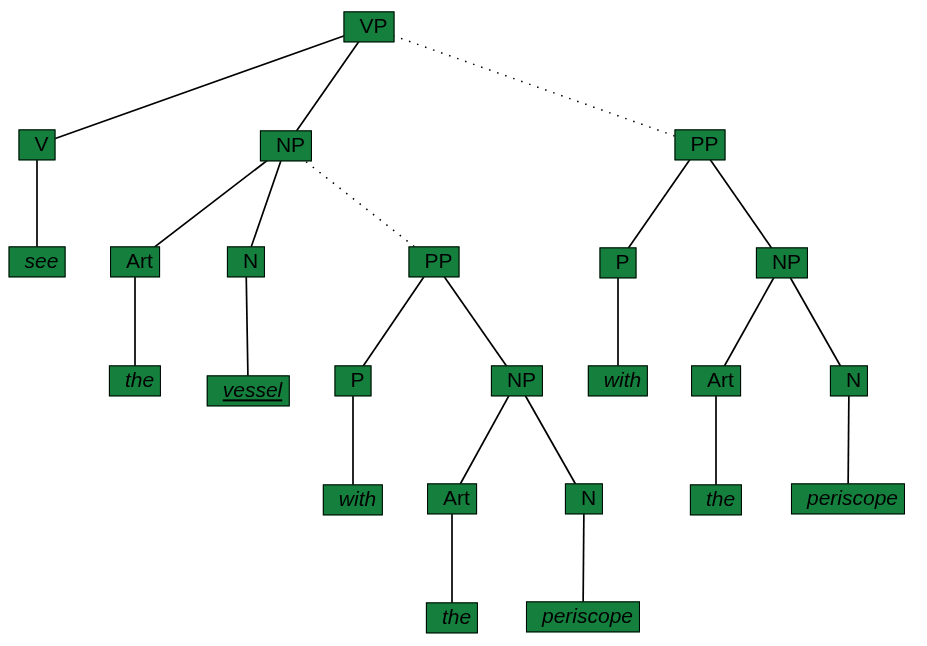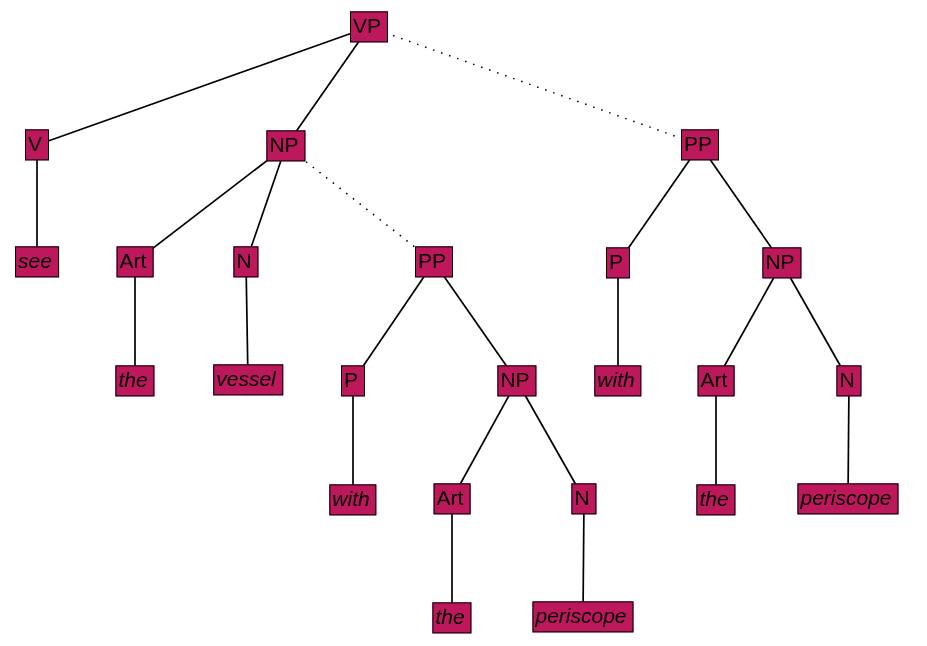--- a/index.html
+++ b/index.html
@@ -18,23 +18,23 @@
   #edge-layer {
     position: absolute;
     left: 0;
     top: 0;
     width: 927px;
     height: 646px;
   }
   .node {
     position: absolute;
     transform: translate(-50%, -50%);
-    background: #be185d;
+    background: #15803d;
     border: 1.8px solid #000000;
-    padding: 1px 6px 2px 2px;
+    padding: 1px 6px 2px 15px;
     font-size: 21px;
     line-height: 1.25;
     color: #000000;
     white-space: nowrap;
     text-align: center;
   }
   .node.terminal {
     font-style: italic;
   }
   .edge-solid {
@@ -82,21 +82,21 @@
       <div class="node nonterminal" style="left: 37px; top: 145px;">V</div>
       <div class="node nonterminal" style="left: 286px; top: 146px;">NP</div>
       <div class="node nonterminal" style="left: 700px; top: 145px;">PP</div>
       <div class="node terminal" style="left: 37px; top: 262px; font-style: italic;">see</div>
       <div class="node nonterminal" style="left: 135px; top: 262px;">Art</div>
       <div class="node nonterminal" style="left: 246px; top: 262px;">N</div>
       <div class="node nonterminal" style="left: 434px; top: 262px;">PP</div>
       <div class="node nonterminal" style="left: 618px; top: 263px;">P</div>
       <div class="node nonterminal" style="left: 782px; top: 263px;">NP</div>
       <div class="node terminal" style="left: 135px; top: 381px;">the</div>
-      <div class="node terminal" style="left: 248px; top: 380px;">vessel</div>
+      <div class="node terminal" style="left: 248px; top: 391px; text-decoration: underline;">vessel</div>
       <div class="node nonterminal" style="left: 353px; top: 381px;">P</div>
       <div class="node nonterminal" style="left: 517px; top: 381px;">NP</div>
       <div class="node terminal" style="left: 618px; top: 381px;">with</div>
       <div class="node nonterminal" style="left: 716px; top: 381px;">Art</div>
       <div class="node nonterminal" style="left: 849px; top: 381px;">N</div>
       <div class="node terminal" style="left: 353px; top: 500px;">with</div>
       <div class="node nonterminal" style="left: 452px; top: 499px;">Art</div>
       <div class="node nonterminal" style="left: 584px; top: 499px;">N</div>
       <div class="node terminal" style="left: 716px; top: 500px;">the</div>
       <div class="node terminal" style="left: 848px; top: 499px;">periscope</div>

